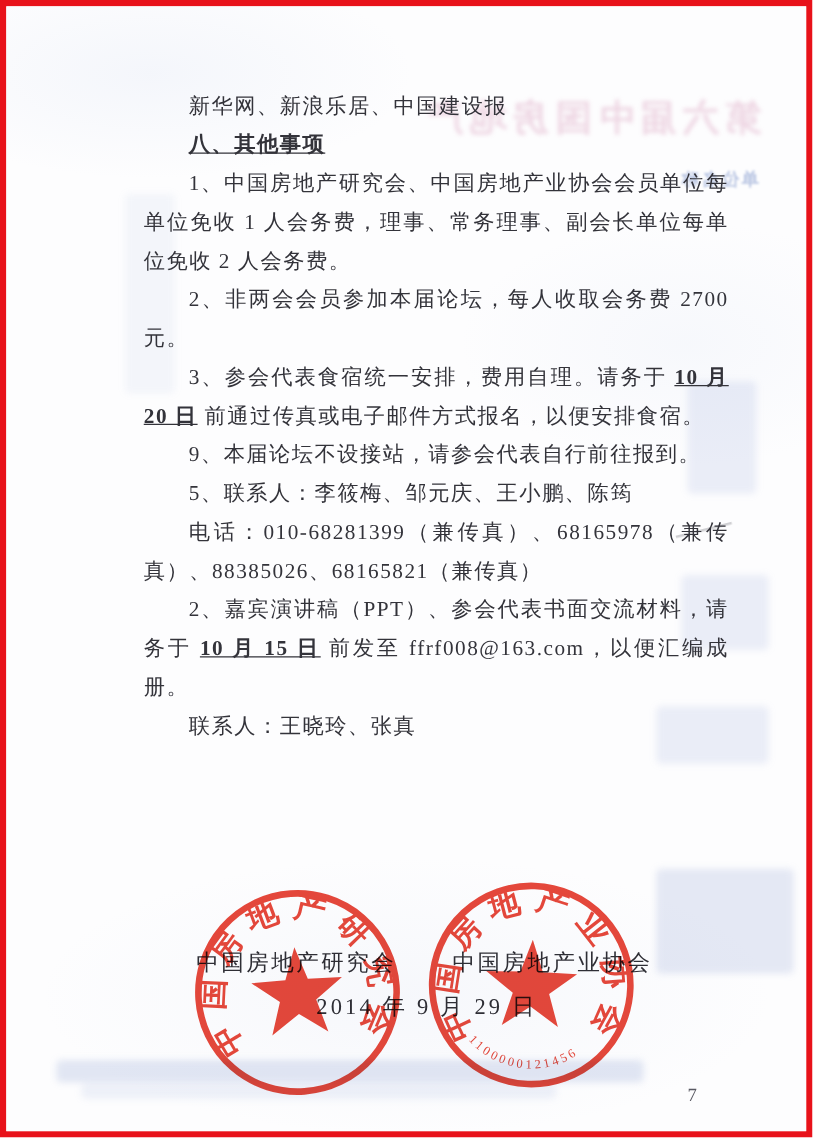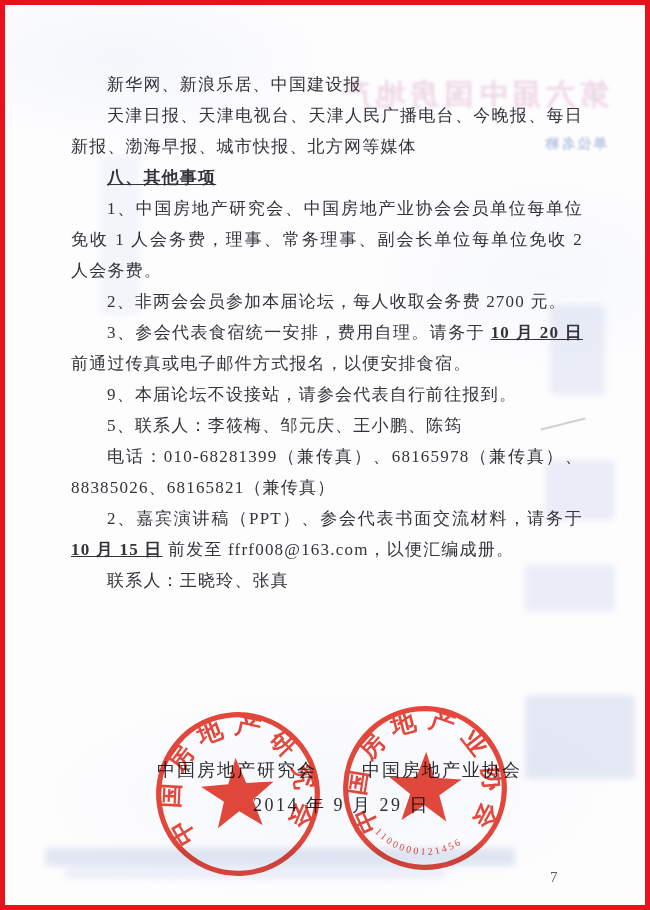--- a/index.html
+++ b/index.html
@@ -23,21 +23,21 @@
       #fdfdfe;
   }
   
   .content{
     position:absolute; left:66px; right:62px; top:64px;
     color:#33333a;
     font-size:17px; line-height:31px;
     letter-spacing:1.2px;
     text-align:justify;
   }
-  .content p{ text-indent:36px; }
+  .content p{ text-indent:36px;margin-left:44px; }
   .content p.heading{ font-weight:bold; }
   .content .bold{ font-weight:bold;text-decoration:underline; }
   
   .sign-org{
     position:absolute; top:753px;
     color:#2e2e35; font-size:18px; letter-spacing:2px; white-space:nowrap;
   }
   .sign-org.left{ left:152px; }
   .sign-org.right{ left:357px; }
   .sign-date{
@@ -104,21 +104,20 @@
   <div class="smudge s2"></div>
   <div class="smudge s3"></div>
   <div class="smudge s4"></div>
   <div class="smudge s5"></div>
   <div class="smudge s6"></div>
   <div class="smudge s7"></div>
   <div class="crease"></div>
 
   <div class="content" id="doc-body">
       <p><span>新华网、新浪乐居、中国建设报</span></p>
-      <p><span>天津日报、天津电视台、天津人民广播电台、今晚报、每日新报、渤海早报、城市快报、北方网等媒体</span></p>
       <p class="heading"><span class="bold">八、其他事项</span></p>
       <p><span>1、中国房地产研究会、中国房地产业协会会员单位每单位免收 1 人会务费，理事、常务理事、副会长单位每单位免收 2 人会务费。</span></p>
       <p><span>2、非两会会员参加本届论坛，每人收取会务费 2700 元。</span></p>
       <p><span>3、参会代表食宿统一安排，费用自理。请务于 </span><span class="bold">10 月 20 日</span><span> 前通过传真或电子邮件方式报名，以便安排食宿。</span></p>
       <p><span>9、本届论坛不设接站，请参会代表自行前往报到。</span></p>
       <p><span>5、联系人：李筱梅、邹元庆、王小鹏、陈筠</span></p>
       <p><span>电话：010-68281399（兼传真）、68165978（兼传真）、88385026、68165821（兼传真）</span></p>
       <p><span>2、嘉宾演讲稿（PPT）、参会代表书面交流材料，请务于 </span><span class="bold">10 月 15 日</span><span> 前发至 ffrf008@163.com，以便汇编成册。</span></p>
       <p><span>联系人：王晓玲、张真</span></p>
     </div>

